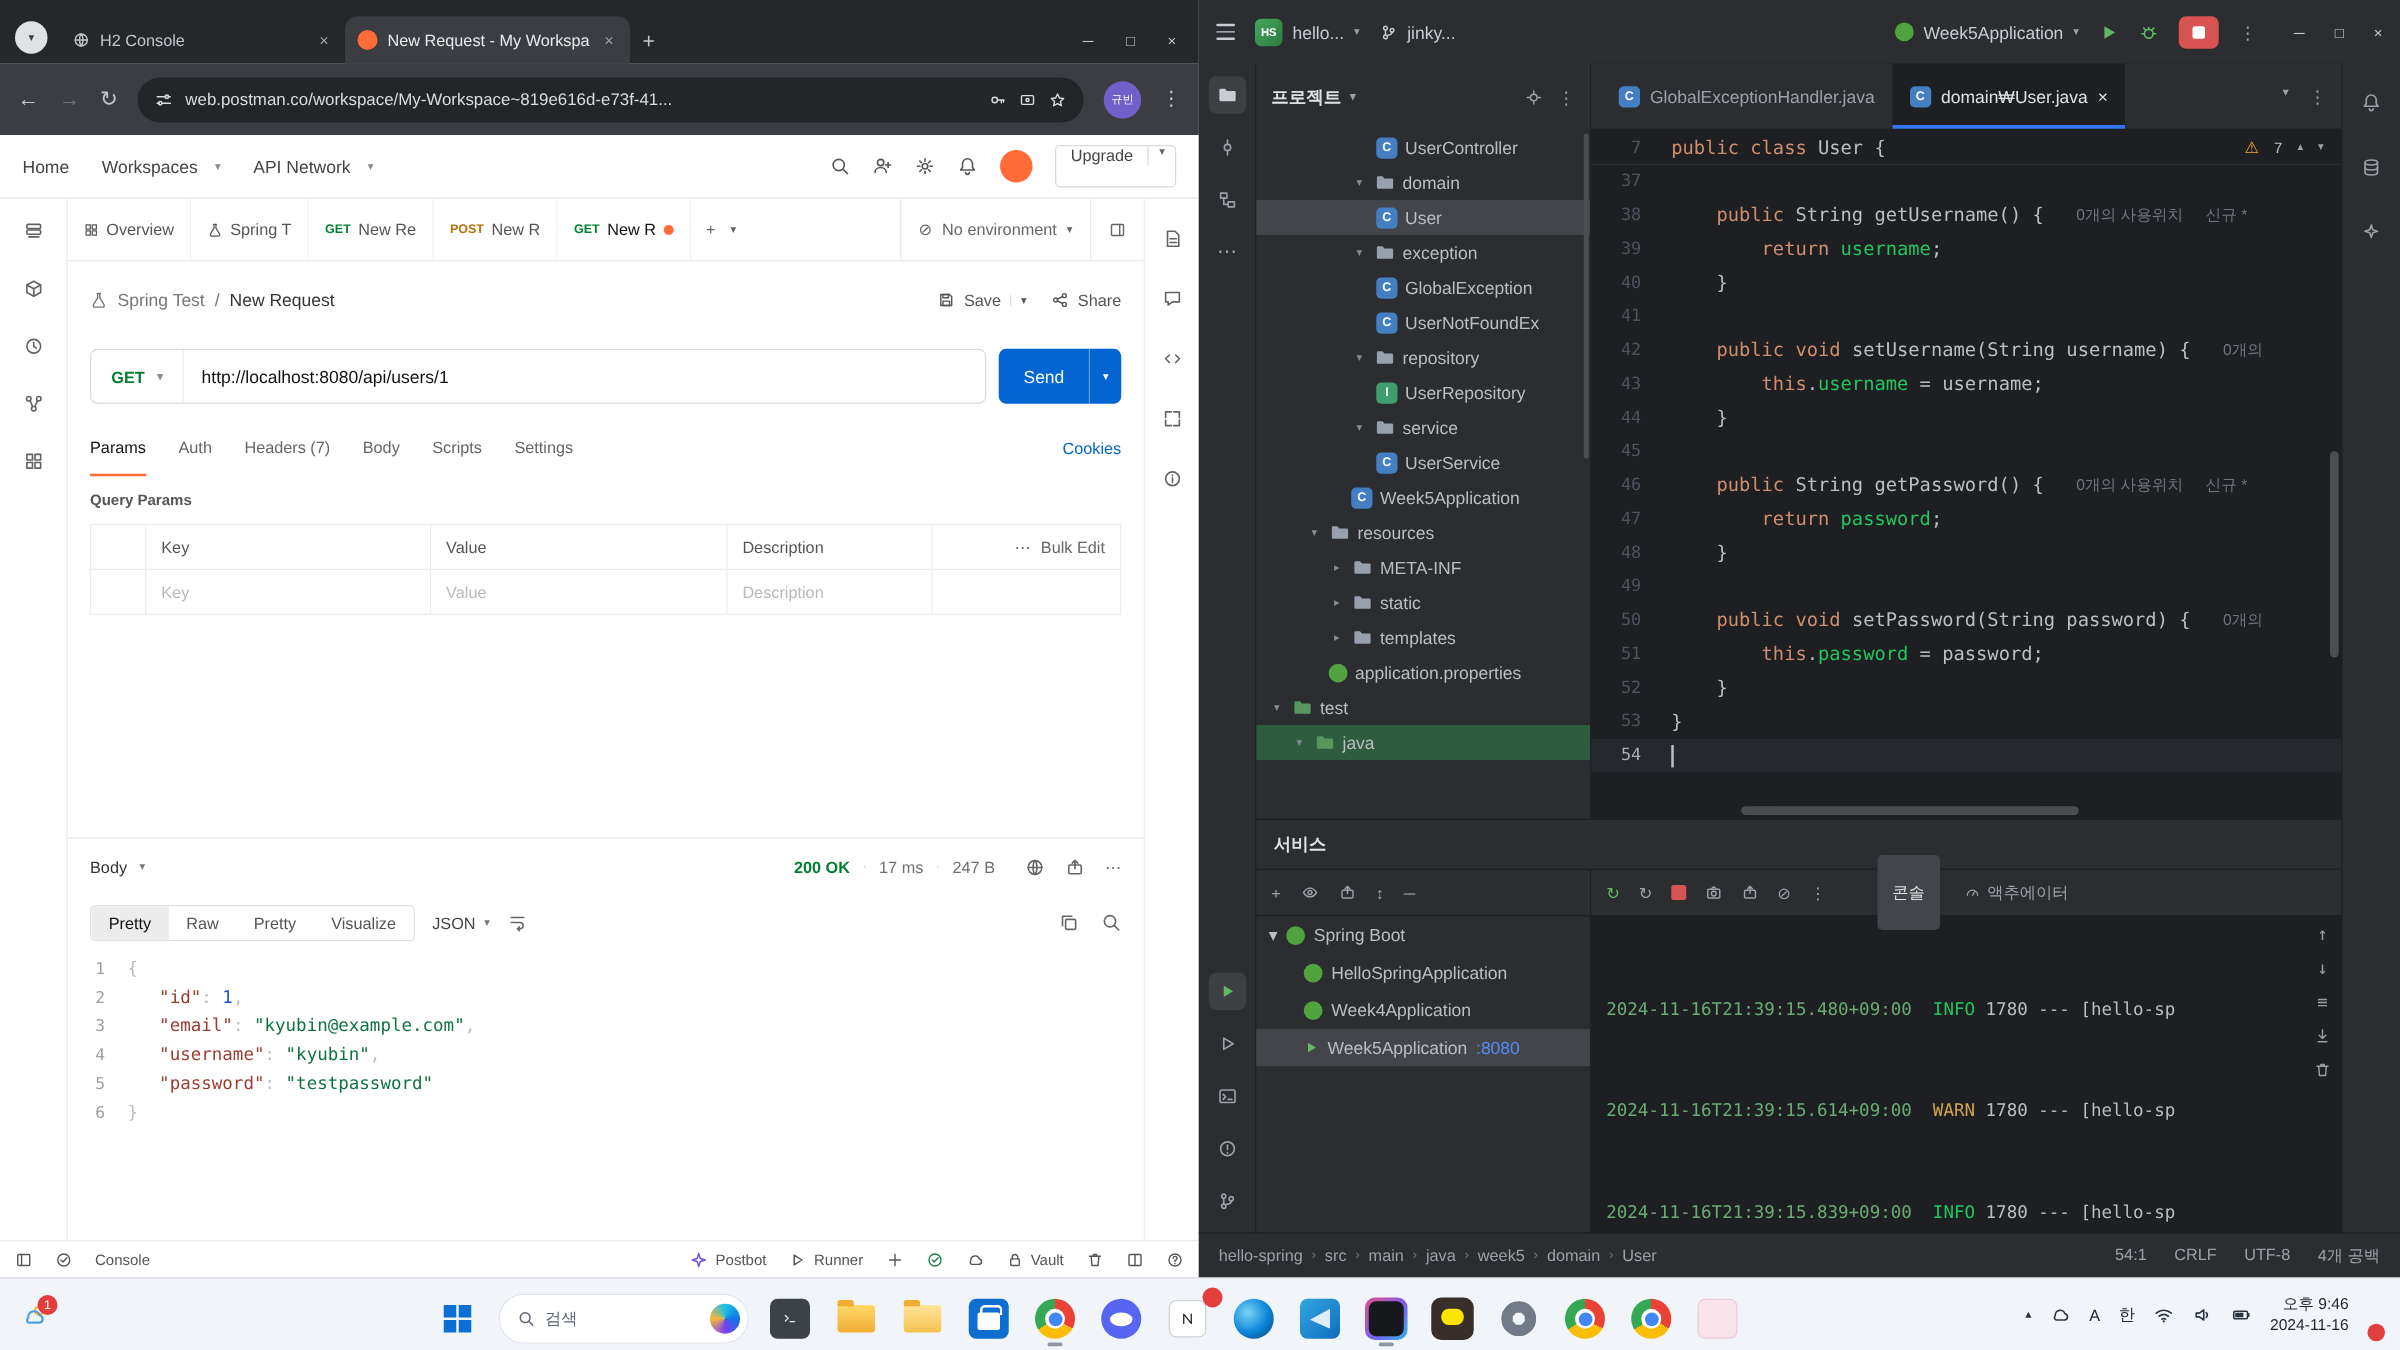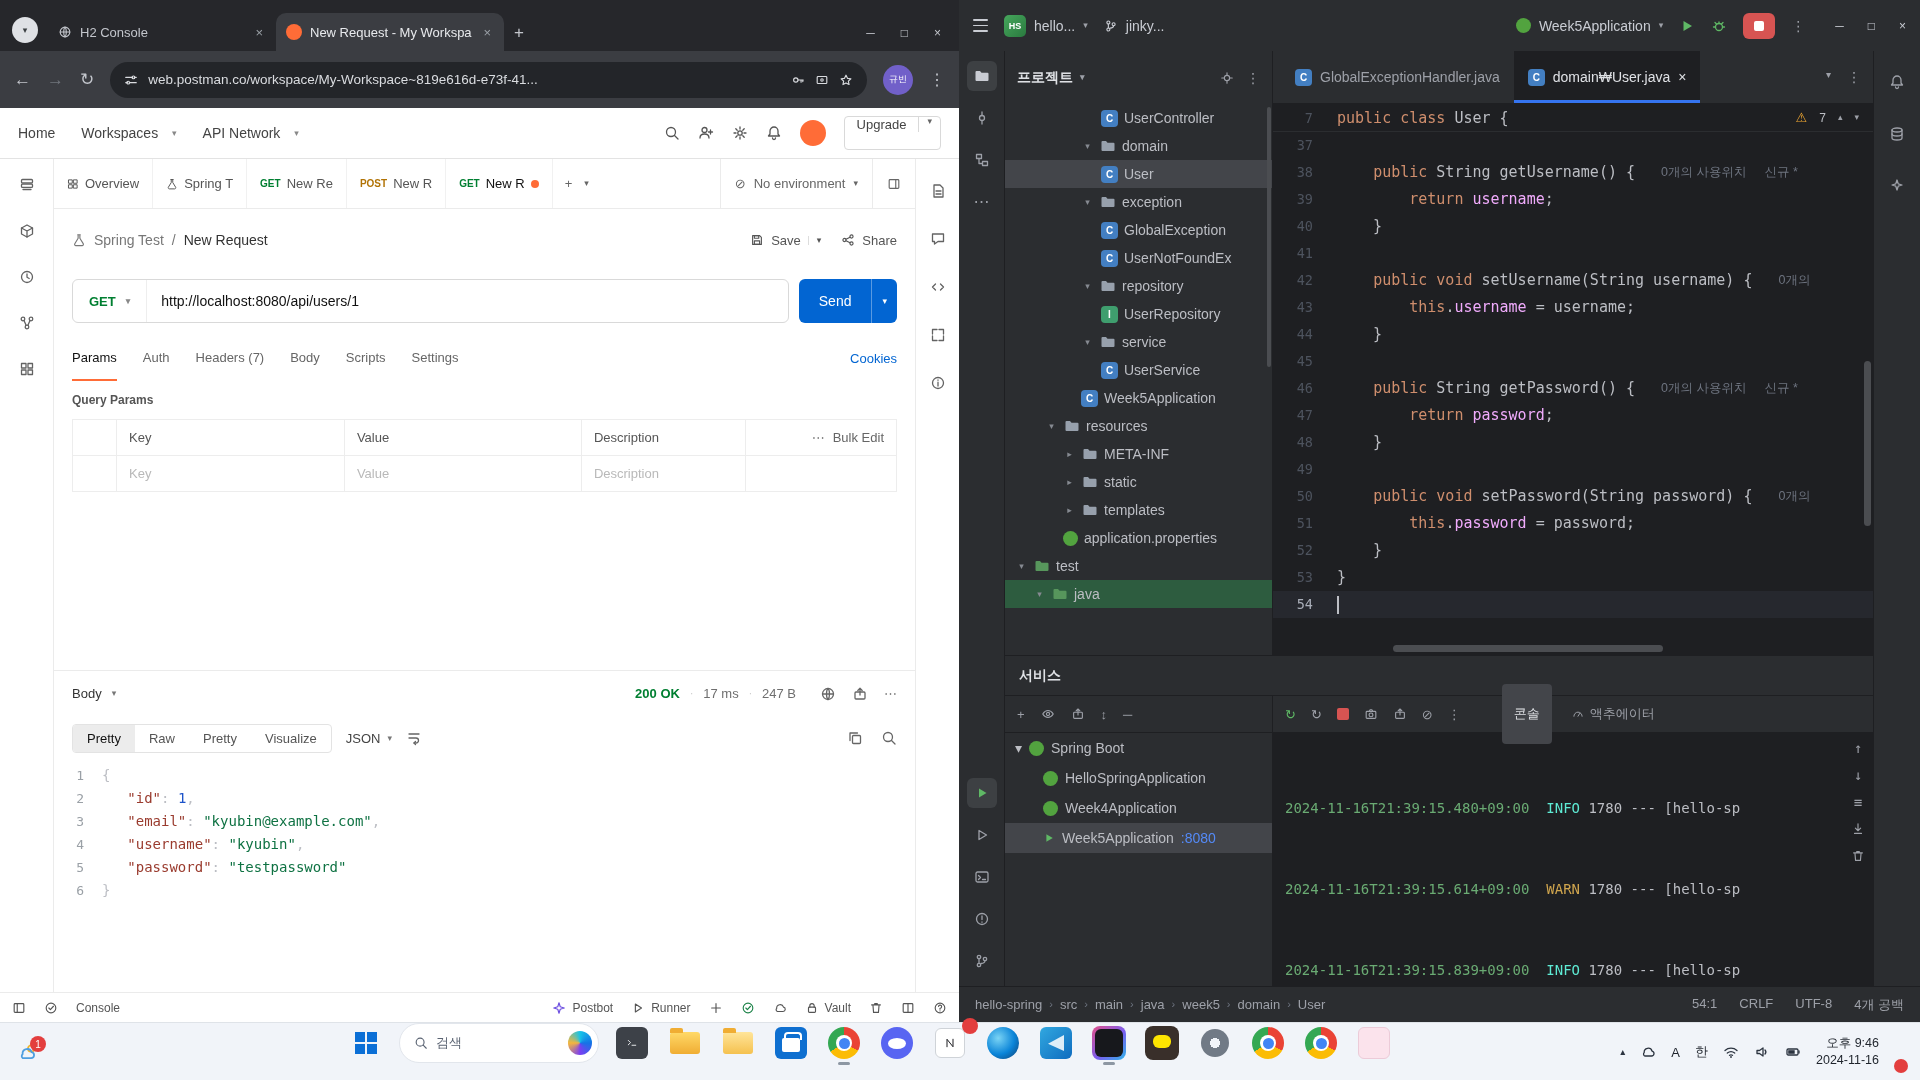--- a/index.html
+++ b/index.html
@@ -139,21 +139,21 @@
 .eticons{margin-left:auto;display:flex;gap:16px;color:#9da0a8;padding-right:12px}
 .sticky{height:28px;display:flex;align-items:center;font-family:"DejaVu Sans Mono",monospace;font-size:15px;border-bottom:1px solid #2b2d30;background:#1e1f22;white-space:pre}
 .gut{width:64px;flex-shrink:0;text-align:right;padding-right:24px;color:#4d535e;font-size:13.5px;font-family:"DejaVu Sans Mono",monospace}
 .warnw{margin-left:auto;display:flex;align-items:center;gap:12px;padding-right:14px;font-size:12px;color:#bcbec4;font-family:"Liberation Sans",sans-serif}
 .warn{color:#f0a732;font-size:13px}
 .wchev{color:#9da0a8;font-size:9px}
 .codes{font-family:"DejaVu Sans Mono",monospace;font-size:15px;line-height:27px}
 .cl{display:flex;height:27px;white-space:pre;align-items:center}
 .cl.cur{background:#26282e}
 .cl.cur .gut{color:#a9aeb8}
-.tk-kw{color:#cf8e6d}.tk-pl{color:#bcbec4}.tk-fld{color:#f0abfc}
+.tk-kw{color:#cf8e6d}.tk-pl{color:#bcbec4}.tk-fld{color:#22c55e}
 .codes .tk-pl{color:#bcbec4}
 .hint{color:#6e7480;font-size:12.5px;margin-left:26px;font-family:"Liberation Sans",sans-serif}
 .hint2{margin-left:18px}
 .caret{width:2px;height:18px;background:#bcbec4}
 .ebottom{flex:1;position:relative}
 .hsb{position:absolute;left:120px;bottom:3px;width:270px;height:7px;background:#4b4d51;border-radius:4px}
 .vsb{position:absolute;right:2px;top:310px;width:7px;height:165px;background:#4b4d51;border-radius:4px}
 .svc{height:331px;border-top:1px solid #1e1f22;display:flex;flex-direction:column}
 .svch{height:40px;display:flex;align-items:center;padding:0 14px;font-size:14px;font-weight:700;color:#dfe1e5;border-bottom:1px solid #1e1f22}
 .svcb{flex:1;display:flex;min-height:0}
@@ -163,32 +163,32 @@
 .svrow{height:30px;display:flex;align-items:center;gap:7px;padding-right:8px;white-space:nowrap}
 .svrow.sel{background:#43454a}
 .port{color:#548af7}
 .svcr{flex:1;display:flex;flex-direction:column;background:#1e1f22;min-width:0}
 .ctb{height:37px;background:#2b2d30;display:flex;align-items:center;gap:15px;padding:0 12px;color:#9da0a8;border-bottom:1px solid #1e1f22;font-size:13px}
 .redsq{width:12px;height:12px;background:#d75452;border-radius:2px}
 .ctabs{display:flex;gap:8px;margin-left:26px}
 .ctab{display:flex;align-items:center;gap:6px;padding:21px 12px;border-radius:4px}
 .ctab.on{background:#43454a;color:#dfe1e5}
 .conlog{flex:1;position:relative;padding:8px 12px;font-family:"DejaVu Sans Mono",monospace;font-size:14px;line-height:27px;white-space:pre;overflow:hidden}
-.lg-ts{color:#6aab73}.lg-info{color:#5eead4}.lg-warn{color:#d0a54e}.lg-rest{color:#bcbec4}
+.lg-ts{color:#6aab73}.lg-info{color:#22c55e}.lg-warn{color:#d0a54e}.lg-rest{color:#bcbec4}
 .conscroll{position:absolute;right:8px;top:8px;display:flex;flex-direction:column;gap:13px;color:#9da0a8;align-items:center}
 .istatus{height:36px;border-top:1px solid #1e1f22;display:flex;align-items:center;padding:0 16px;font-size:13px;color:#9da0a8;gap:7px}
 .csep{font-size:11px;color:#6e7480}
 .ritems{margin-left:auto;display:flex;gap:22px}
 
 
 .taskbar{position:absolute;left:0;right:0;bottom:0;height:58px;background:#f1f4f9;border-top:1px solid #dfe3e8;color:#2c3440}
 .tbw{position:absolute;left:16px;top:0;height:58px;display:flex;align-items:center}
 .wbadge{position:relative;display:flex}
 .badge{position:absolute;top:-5px;right:-8px;min-width:16px;height:16px;border-radius:8px;background:#e33e3e;color:#fff;font-size:10px;display:flex;align-items:center;justify-content:center;padding:0 4px}
-.tbrow{position:absolute;left:346px;top:0;height:40px;display:flex;align-items:center;gap:13px}
+.tbrow{position:absolute;left:346px;top:12px;height:40px;display:flex;align-items:center;gap:13px}
 .tic{width:40px;height:40px;border-radius:6px;display:flex;align-items:center;justify-content:center;position:relative}
 .runbar{position:absolute;bottom:-2px;left:14px;width:12px;height:3px;border-radius:2px;background:#8d97a3}
 .srch{width:200px;height:40px;border-radius:20px;background:#fff;border:1px solid #e2e6ec;display:flex;align-items:center;gap:8px;padding:0 6px 0 14px;color:#5a6372;font-size:13px}
 .srchball{width:24px;height:24px;border-radius:50%;background:conic-gradient(#17c3e8,#1473e6,#7a3ff2,#f5b73c,#17c3e8);margin-left:auto}
 .winlogo{display:grid;grid-template-columns:10px 10px;grid-template-rows:10px 10px;gap:2px}
 .winlogo i{background:#0b6fd6;display:block}
 .ball{width:32px;height:32px;border-radius:50%;background:conic-gradient(#ea4335 0 33%,#fbbc05 33% 66%,#34a853 66% 100%);position:relative}
 .ball::before{content:"";position:absolute;inset:8px;background:#fff;border-radius:50%}
 .ball::after{content:"";position:absolute;inset:10.5px;background:#4285f4;border-radius:50%}
 .edgeball{width:32px;height:32px;border-radius:50%;background:radial-gradient(circle at 35% 35%,#7ad4f5,#0a84d8 55%,#123d6e)}

